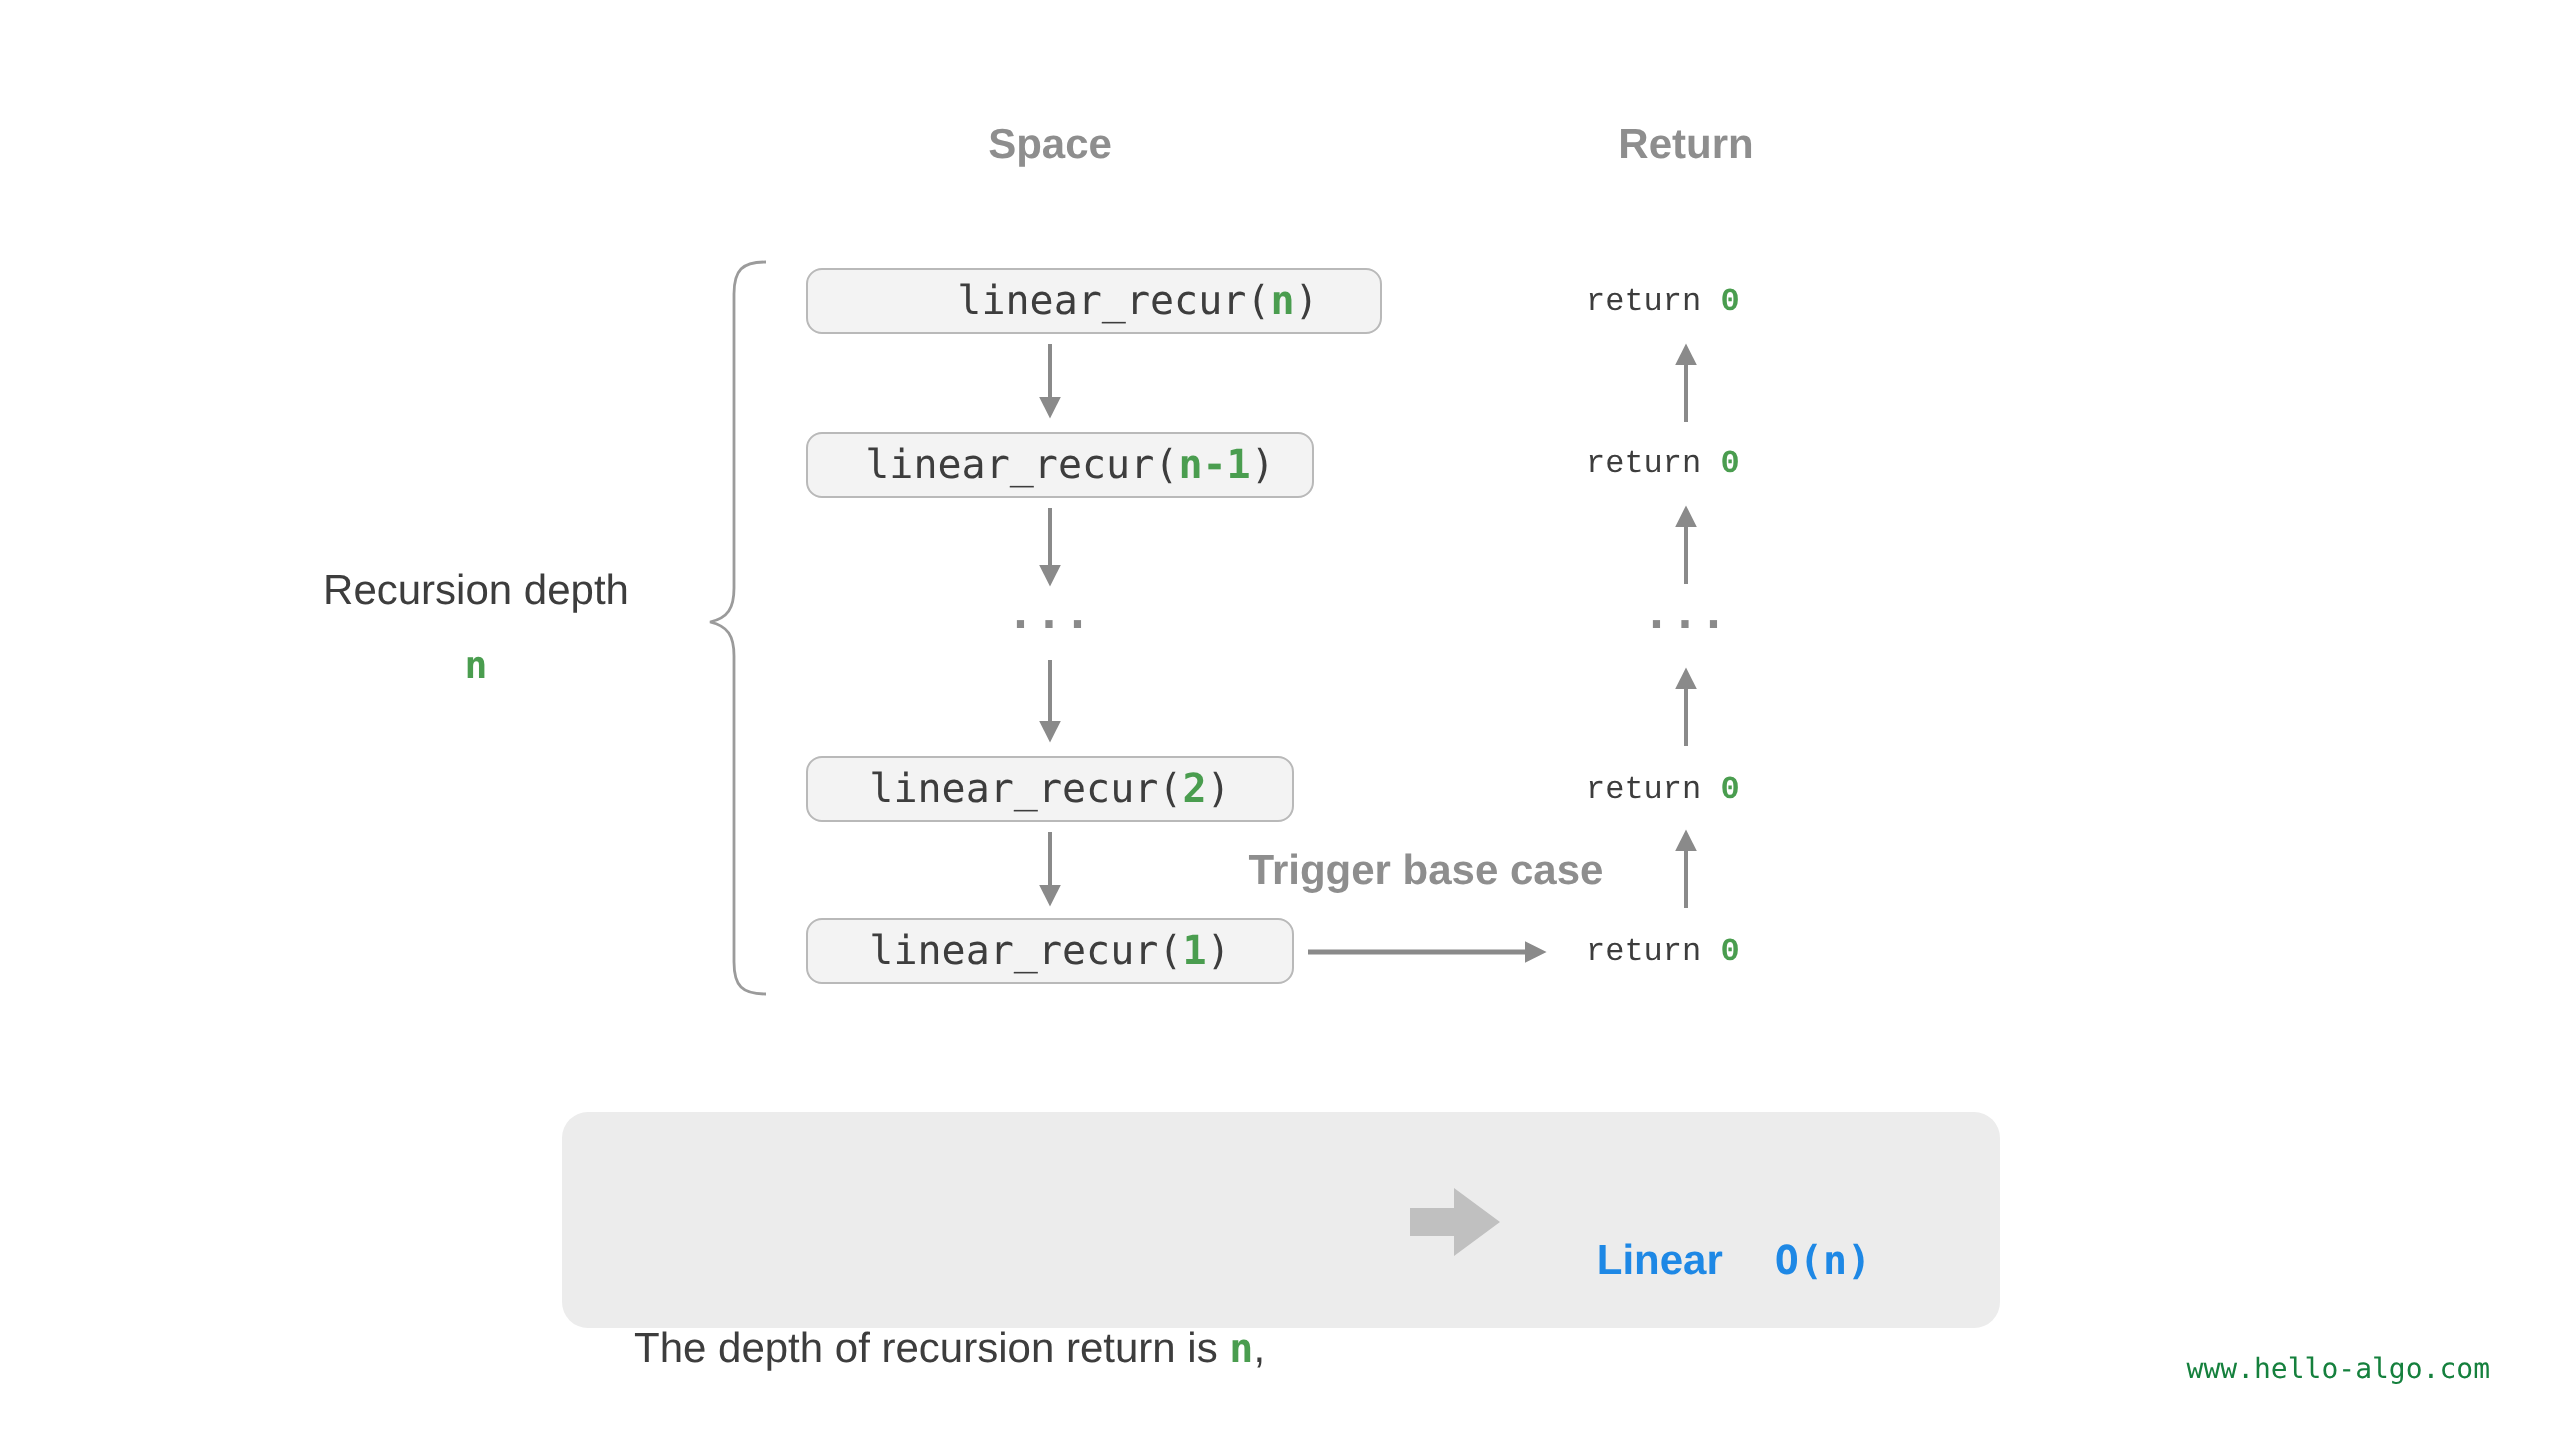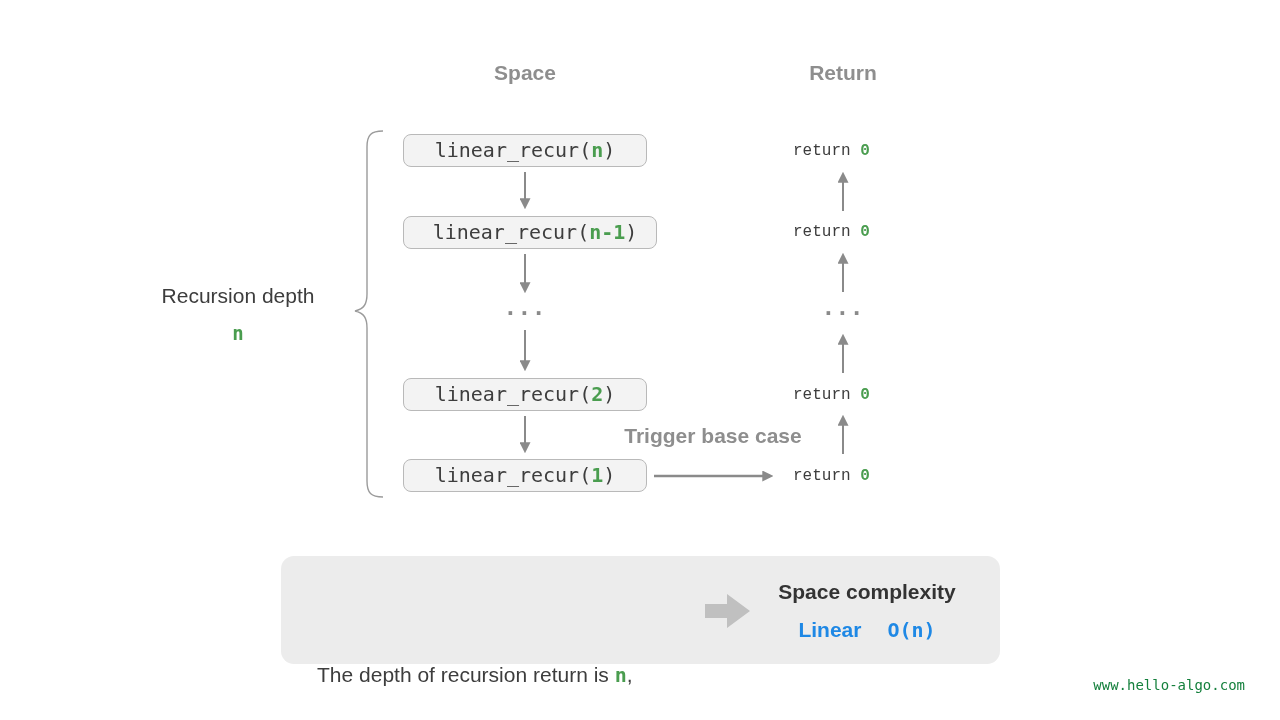--- a/index.html
+++ b/index.html
@@ -171,21 +171,21 @@
 
     <line x1="654" y1="476" x2="770" y2="476" stroke="#8a8a8a" stroke-width="2.5" marker-end="url(#ah)"></line>
   </svg>
 
   <div class="abs col-header" style="left:445px; top:61px;">Space</div>
   <div class="abs col-header" style="left:763px; top:61px;">Return</div>
 
   <div class="abs left-label-title">Recursion depth</div>
   <div class="abs left-label-value mono green">n</div>
 
-  <div class="abs code-box" style="top:134px;"><span>linear_recur(</span><span class="green">n</span><span>)</span></div>
+  <div class="abs code-box" style="top:134px;padding-left:44px;"><span>linear_recur(</span><span class="green">n</span><span>)</span></div>
   <div class="abs code-box" style="top:216px;padding-left:10px;"><span>linear_recur(</span><span class="green">n-1</span><span>)</span></div>
   <div class="abs ellipsis" style="left:495px; top:297px;">...</div>
   <div class="abs code-box" style="top:378px;"><span>linear_recur(</span><span class="green">2</span><span>)</span></div>
   <div class="abs code-box" style="top:459px;"><span>linear_recur(</span><span class="green">1</span><span>)</span></div>
 
   <div class="abs ret-item" style="top:139px;"><span>return </span><span class="green">0</span></div>
   <div class="abs ret-item" style="top:220px;"><span>return </span><span class="green">0</span></div>
   <div class="abs ellipsis" style="left:813px; top:297px;">...</div>
   <div class="abs ret-item" style="top:383px;"><span>return </span><span class="green">0</span></div>
   <div class="abs ret-item" style="top:464px;"><span>return </span><span class="green">0</span></div>
@@ -196,18 +196,17 @@
 
   <div class="abs summary-text">
     <div><span>The depth of recursion return is </span><span class="mono green">n</span><span>,</span></div>
     
   </div>
 
   <svg class="abs" style="left:705px; top:591px;" width="46" height="40" viewBox="0 0 46 40">
     <path d="M0,13 L22,13 L22,3 L45,20 L22,37 L22,27 L0,27 Z" fill="#c0c0c0"></path>
   </svg>
 
-  <div class="abs result-title">Space complexity</div>
   <div class="abs result-value blue"><span>Linear</span><span class="mono">O(n)</span></div>
 
   <div class="abs watermark">www.hello-algo.com</div>
 
 </div>
 
 </body></html>

